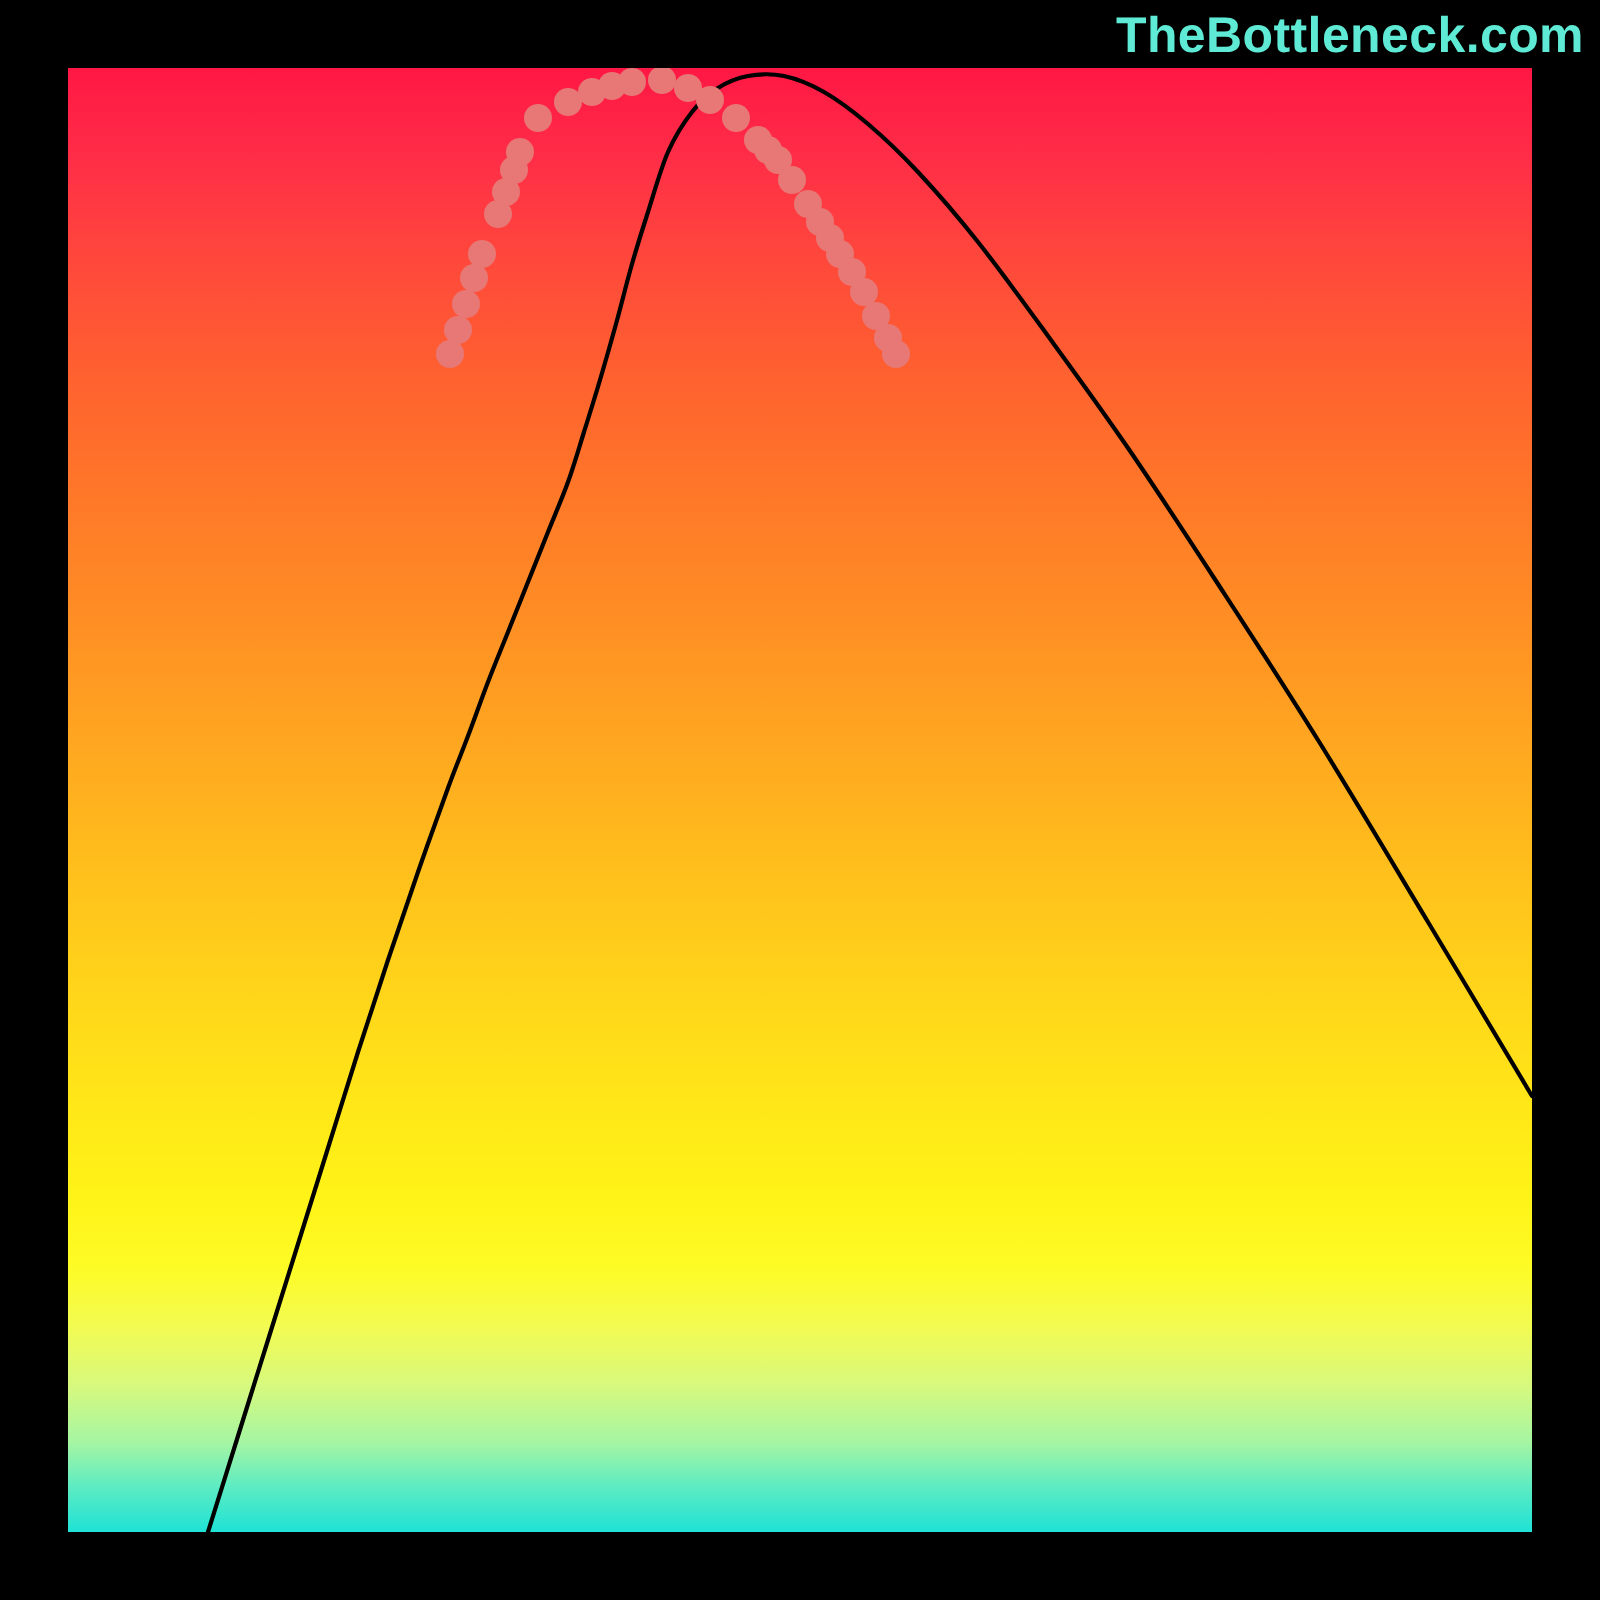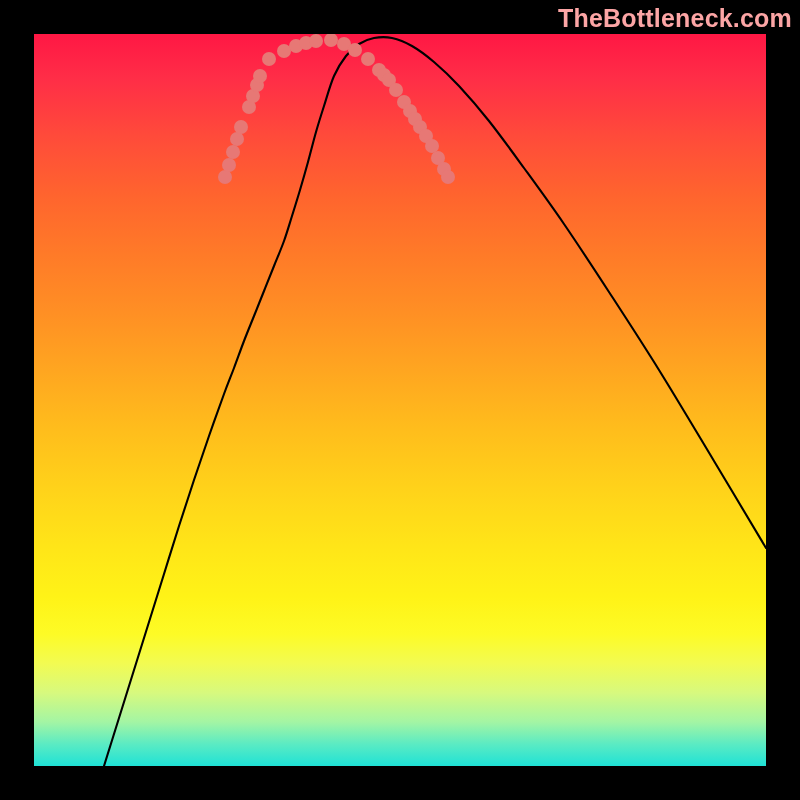--- a/index.html
+++ b/index.html
@@ -36,21 +36,21 @@
       #1fe2d6 100%
     );
   }
   .watermark {
     position: absolute;
     right: 8px;
     top: 4px;
     font-family: Arial, Helvetica, sans-serif;
     font-size: 25px;
     font-weight: 600;
-    color: #fca5a5;
+    color: #5eead4;
     letter-spacing: 0.2px;
     user-select: none;
   }
   svg.curve {
     position: absolute;
     left: 0;
     top: 0;
     width: 732px;
     height: 732px;
   }

